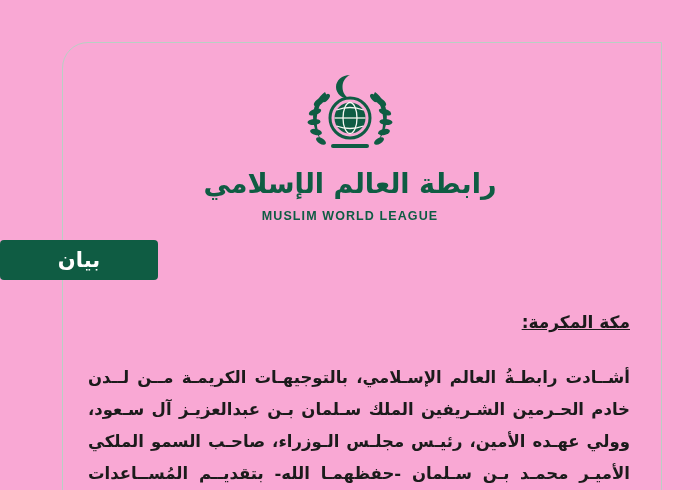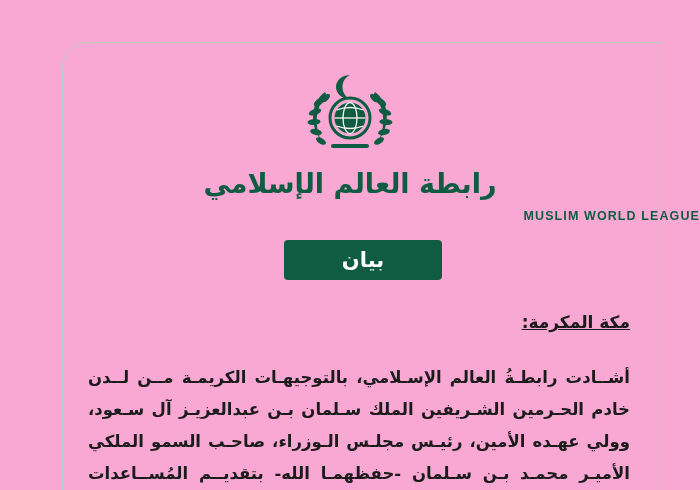--- a/index.html
+++ b/index.html
@@ -59,37 +59,36 @@
     font-size: 27px;
     font-weight: bold;
     letter-spacing: -1px;
     direction: rtl;
   }
   .org-english {
     position: absolute;
     left: 0;
     right: 0;
     top: 209px;
-    text-align: right;
+    text-align: center;
     color: #0f5c43;
     font-family: "Liberation Sans", sans-serif;
     font-size: 12.5px;
     font-weight: bold;
     letter-spacing: 1.1px;
   }
 
   
   .ribbon-wrap {
     position: absolute;
     left: 0;
     right: 0;
     top: 240px;
     display: flex;
-    justify-content: center;
-    padding-left: 26px;
+    justify-content: flex-start;
   }
   .ribbon {
     background: #0f5c43;
     color: #ffffff;
     width: 158px;
     height: 40px;
     display: flex;
     align-items: center;
     justify-content: center;
     border-radius: 4px;

